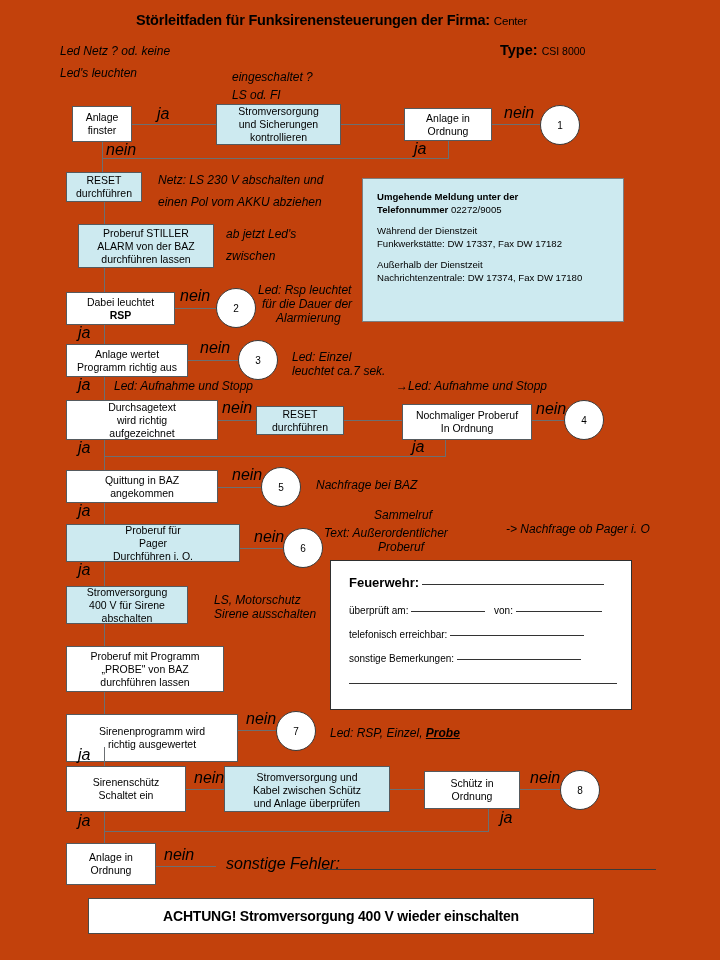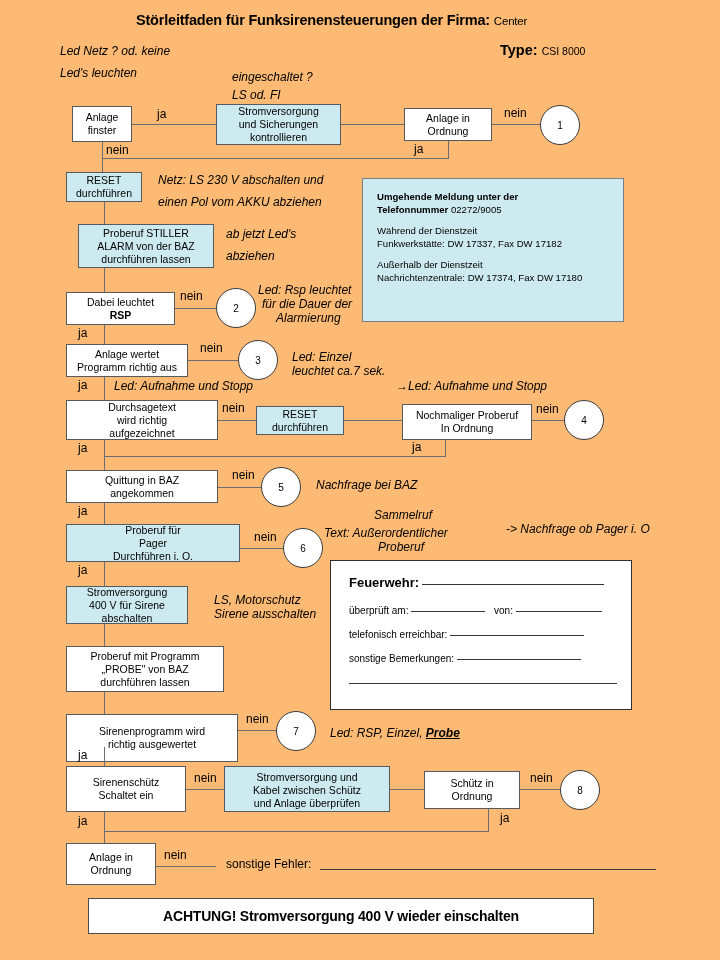--- a/index.html
+++ b/index.html
@@ -9,21 +9,21 @@
   }
   body {
     font-family: "Liberation Sans", sans-serif;
     color: #000000;
   }
   #page {
     position: relative;
     width: 720px;
     height: 960px;
     overflow: hidden;
-    background: #fdba74;
+    background: #c2410c;
   }
   .abs { position: absolute; }
 
   
   .doc-title {
     left: 136px; top: 12px;
     font-size: 14.5px;
     font-weight: bold;
     letter-spacing: -0.2px;
     white-space: nowrap;
@@ -71,23 +71,24 @@
     background: #ffffff;
   }
 
   
   .h-line { background: #6b6f72; height: 1px; }
   .v-line { background: #6b6f72; width: 1px; }
   .h-line.dark { background: #3a3a3a; }
 
   
   .lbl {
-    font-size: 12px;
+    font-size: 16px;
     white-space: nowrap;
     line-height: 12px;
+    font-style: italic;
   }
   .note {
     font-size: 12px;
     font-style: italic;
     line-height: 15px;
     white-space: nowrap;
   }
   .note.center { text-align: center; }
 
   
@@ -202,21 +203,21 @@
 
   <div class="abs v-line" style="left:104px; top:202px; height:22px;"></div>
 
   <div class="abs box cyan" style="left:66px; top:224px; width:136px; height:44px;margin-left:12px;">
     <span style="white-space:pre-line;">Proberuf STILLER
 ALARM von der BAZ
 durchführen lassen</span>
   </div>
 
   <div class="abs note" style="left:226px; top:227px;">ab jetzt Led's</div>
-  <div class="abs note" style="left:226px; top:249px;">abziehen</div>
+  <div class="abs note" style="left:226px; top:249px;">zwischen</div>
 
   <div class="abs v-line" style="left:104px; top:268px; height:24px;"></div>
 
   <div class="abs info-panel" style="left:362px; top:178px; width:262px; height:144px;">
     <div class="hd">Umgehende Meldung unter der</div>
     <div>
       <span class="hd">Telefonnummer</span><span> 02272/9005</span>
     </div>
     <div class="gap"></div>
     <div>Während der Dienstzeit</div>

